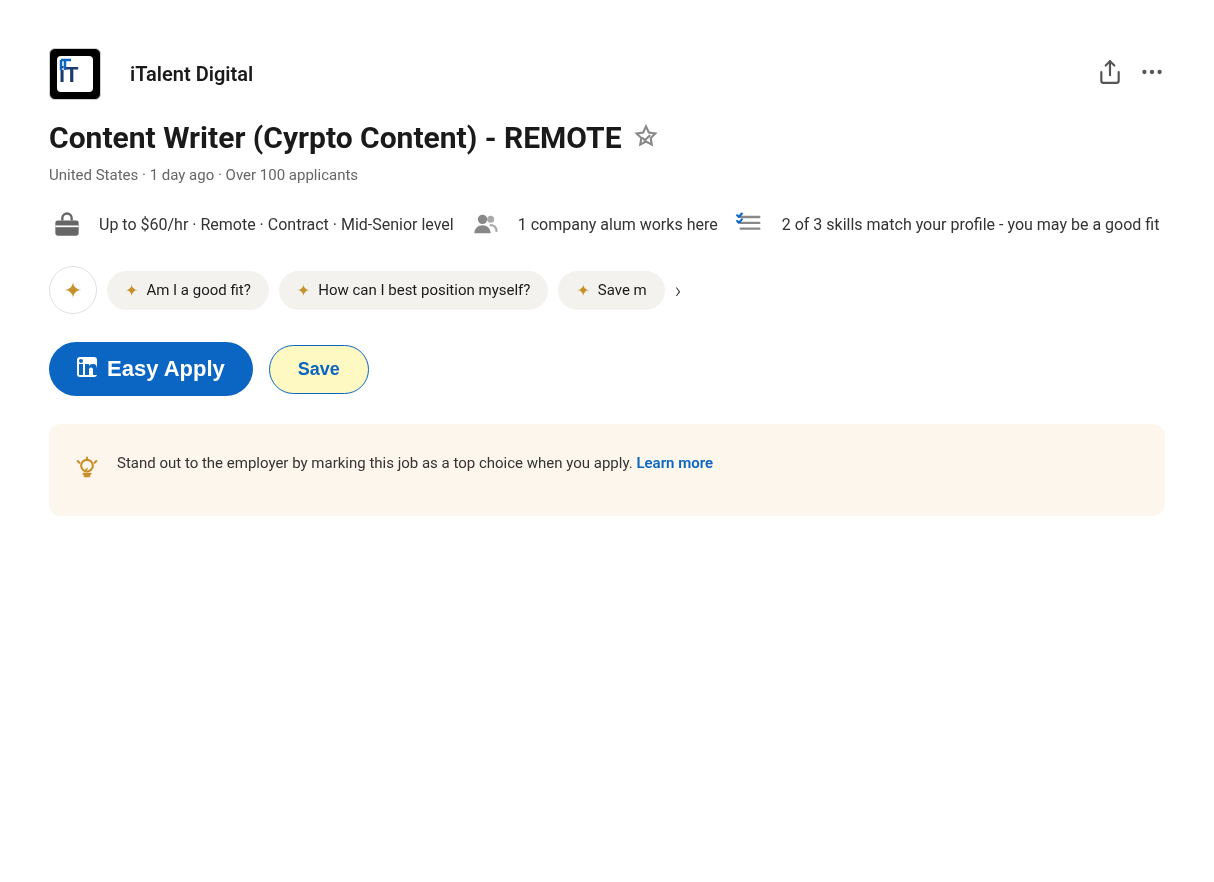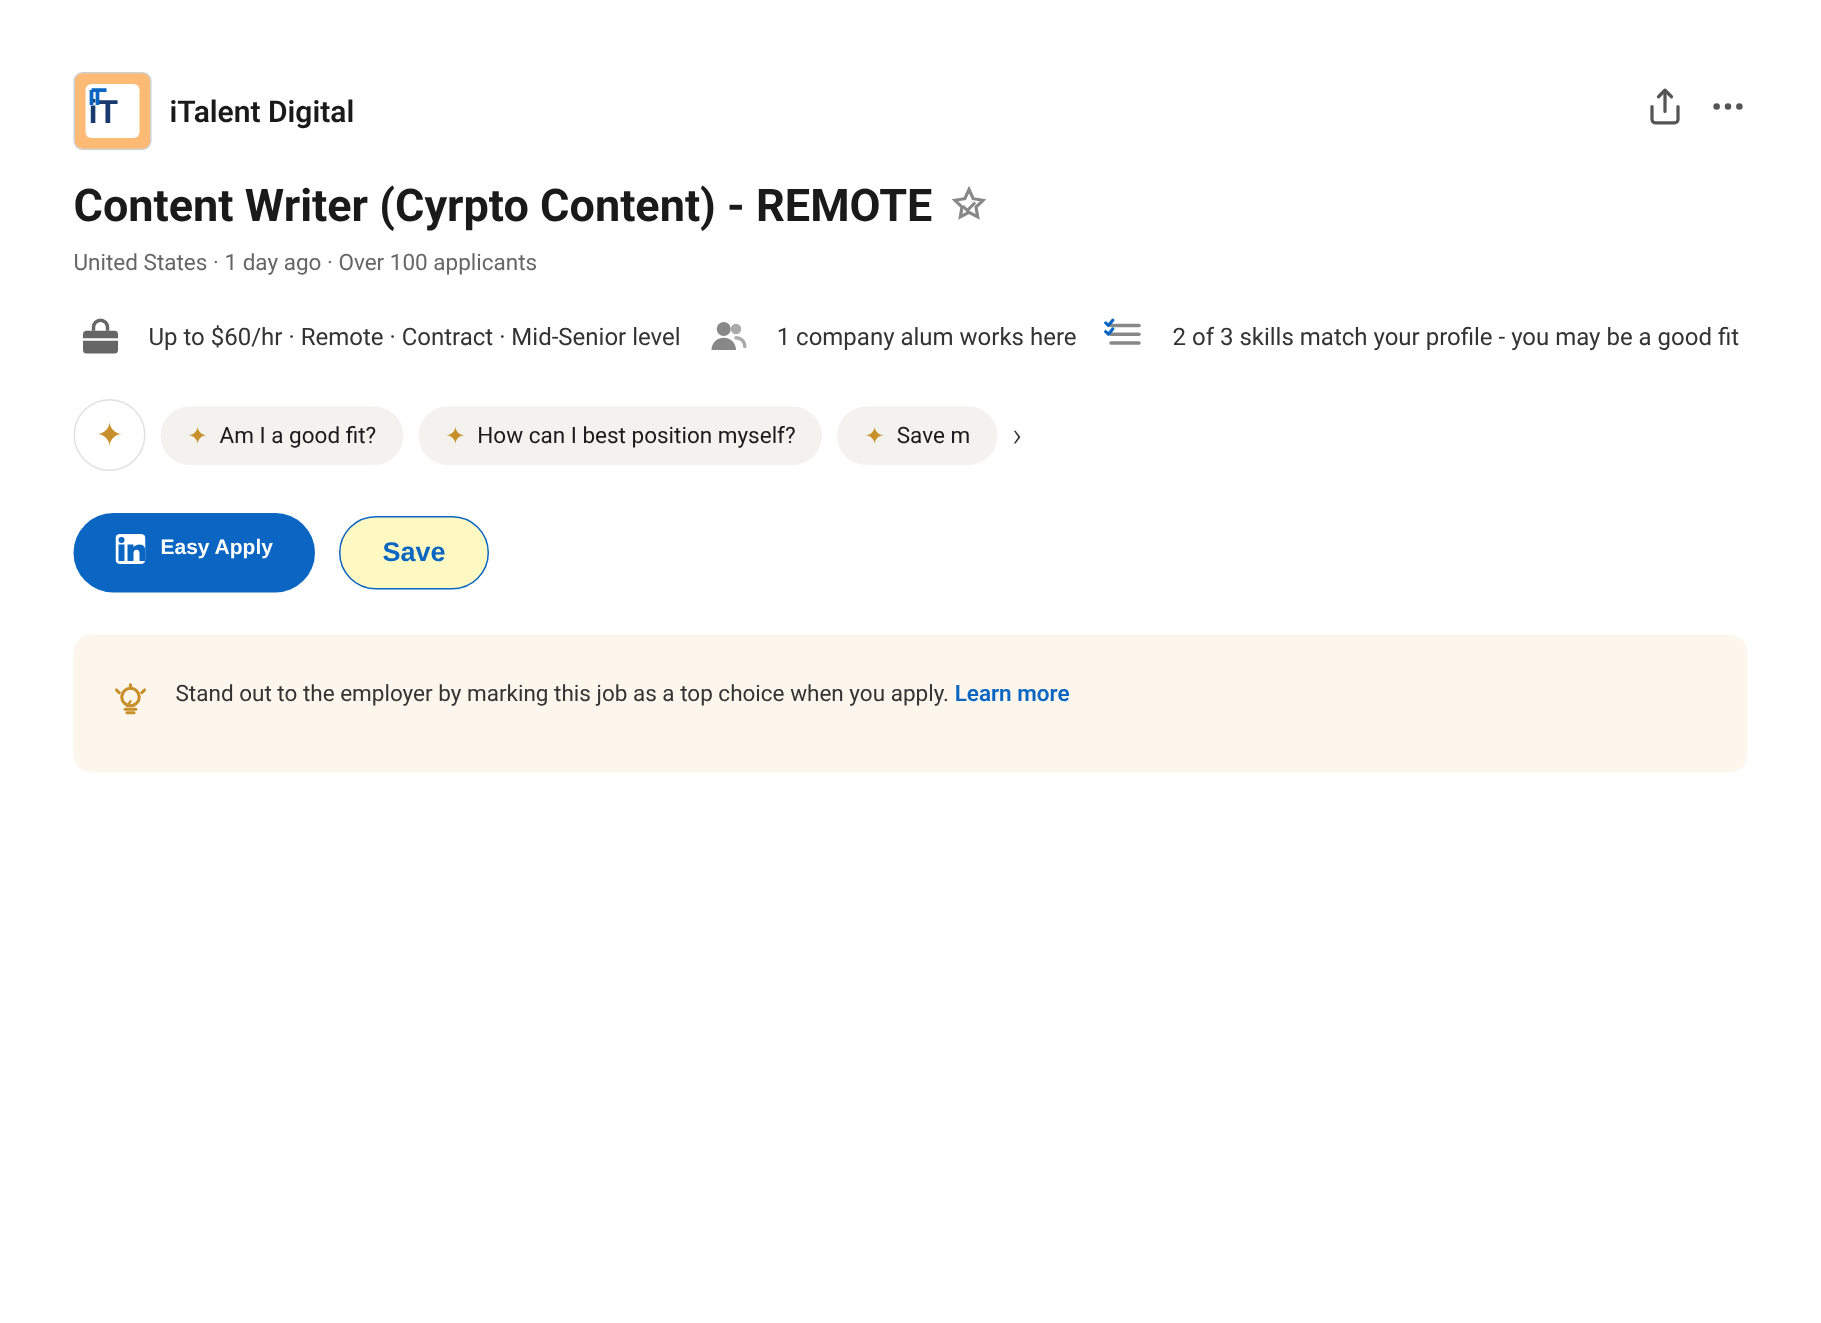--- a/index.html
+++ b/index.html
@@ -42,33 +42,34 @@
       width: 52px;
       height: 52px;
       border: 1.5px solid #d0d0d0;
       border-radius: 6px;
       display: flex;
       align-items: center;
       justify-content: center;
       font-size: 13px;
       font-weight: 700;
       color: #0a66c2;
-      background: #fdba74;
+      background: #000000;
       padding: 4px;
     }
 
     .company-logo svg {
       width: 40px;
       height: 40px;
     }
 
     .company-name {
       font-size: 20px;
       font-weight: 600;
       color: #1a1a1a;
+      margin-left: 17px;
     }
 
     .header-actions {
       display: flex;
       align-items: center;
       gap: 16px;
     }
 
     .share-icon {
       font-size: 22px;
@@ -201,28 +202,28 @@
     
     .action-buttons {
       display: flex;
       align-items: center;
       gap: 16px;
       margin-bottom: 28px;
     }
 
     .easy-apply-btn {
       display: flex;
-      align-items: flex-start;
+      align-items: center;
       gap: 10px;
       background: #0a66c2;
       color: white;
       border: none;
       border-radius: 28px;
       padding: 14px 28px;
-      font-size: 14px;
+      font-size: 22px;
       font-weight: 700;
       cursor: pointer;
     }
 
     .linkedin-icon-white {
       font-size: 18px;
       font-weight: 700;
     }
 
     .save-btn {

